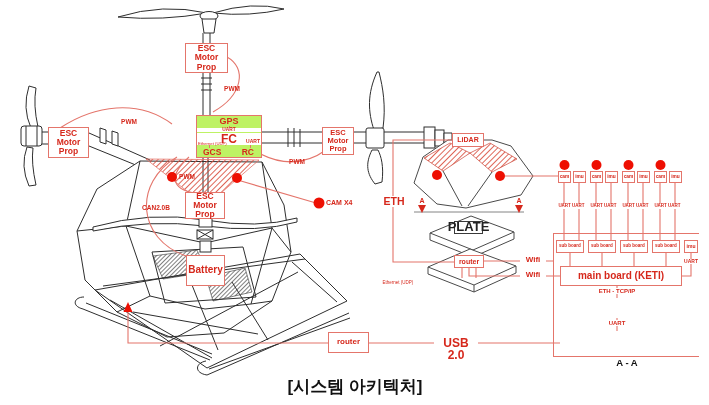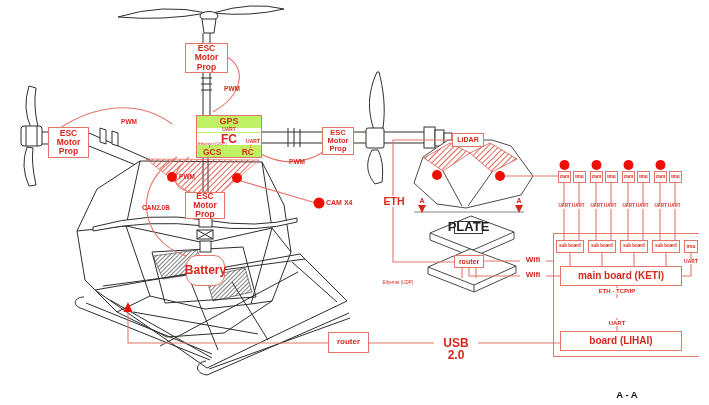--- a/index.html
+++ b/index.html
@@ -6,21 +6,21 @@
   .stage{position:relative;width:699px;height:405px;background:#fff;overflow:hidden;
          font-family:"Liberation Sans",sans-serif;}
   .stage svg.art{position:absolute;left:0;top:0;}
   .rbox{position:absolute;box-sizing:border-box;background:#fff;border:1.3px solid #e4756b;
         color:#d6281c;font-weight:bold;display:flex;align-items:center;justify-content:center;
         text-align:center;line-height:1.08;white-space:pre-line;}
   .blackbox{border:1.4px solid #3a3a3a;color:#222;}
   .outer{position:absolute;box-sizing:border-box;border:1.1px solid #e4756b;background:transparent;}
   .lbl{position:absolute;color:#d6281c;font-weight:bold;text-align:center;line-height:1;}
   .wbg{background:#fff;}
-  .blk{color:#111;margin-top:32px;}
+  .blk{color:#111;}
   .gpsfc{position:absolute;box-sizing:border-box;background:#bef264;border:1.4px solid #e4756b;margin-left:24px;}
   .gpsfc span{position:absolute;color:#d6281c;font-weight:bold;line-height:1;}
   .vline{position:absolute;width:0;border-left:1px solid #e4756b;}
   .bracket{position:absolute;border-top:1px solid #e4756b;border-left:1px solid #e4756b;border-right:1px solid #e4756b;}
   .caption{position:absolute;color:#111;font-weight:bold;text-align:center;}
 </style>
 </head>
 <body>
 
 <div class="stage">
@@ -154,21 +154,21 @@
   <span class="wbg" style="left:0;right:0;top:11.5px;text-align:center;font-size:4.8px;">UART</span>
   <div class="vline" style="left:32px;top:16.5px;height:3px;"></div>
   <div class="bracket" style="left:12px;top:23px;width:40px;height:8px;"></div>
   <span class="wbg" style="left:0;right:0;top:17px;text-align:center;font-size:12px;">FC</span>
   <span style="left:1px;top:25.5px;font-size:4.2px;font-weight:normal;">Ethernet (UDP)</span>
   <span style="right:1px;top:22.5px;font-size:5px;">UART</span>
   <span style="left:6px;bottom:1px;font-size:8.5px;">GCS</span>
   <span style="right:7px;bottom:1px;font-size:8.5px;">RC</span>
 </div>
 
-<div class="rbox" style="left:186px;top:255px;width:39px;height:31px;font-size:12px;border-radius:11px;">Battery</div>
+<div class="rbox" style="left:186px;top:255px;width:39px;height:31px;font-size:10px;">Battery</div>
 <div class="rbox" style="left:328px;top:332px;width:41px;height:21px;font-size:8px;">router</div>
 
 <div class="lbl" style="left:219px;top:86px;width:26px;font-size:6.5px;">PWM</div>
 <div class="lbl" style="left:116px;top:119px;width:26px;font-size:6.5px;">PWM</div>
 <div class="lbl" style="left:284px;top:159px;width:26px;font-size:6.5px;">PWM</div>
 <div class="lbl" style="left:174px;top:174px;width:26px;font-size:6.5px;">PWM</div>
 <div class="lbl" style="left:138px;top:205px;width:36px;font-size:6.5px;">CAN2.0B</div>
 <div class="lbl" style="left:326px;top:199px;width:32px;font-size:7px;text-align:left;">CAM X4</div>
 
 <div class="rbox" style="left:452px;top:133px;width:32px;height:14px;font-size:7px;">LiDAR</div>
@@ -201,18 +201,18 @@
 <div class="rbox" style="left:556px;top:240px;width:28px;height:13px;font-size:4.5px;">sub board</div>
 <div class="rbox" style="left:588px;top:240px;width:28px;height:13px;font-size:4.5px;">sub board</div>
 <div class="rbox" style="left:620px;top:240px;width:28px;height:13px;font-size:4.5px;">sub board</div>
 <div class="rbox" style="left:652px;top:240px;width:28px;height:13px;font-size:4.5px;">sub board</div>
 <div class="rbox" style="left:684px;top:240px;width:14px;height:13px;font-size:5px;">imu</div>
 <div class="lbl wbg" style="left:680px;top:259px;width:22px;font-size:5px;">UART</div>
 
 <div class="rbox" style="left:560px;top:266px;width:122px;height:20px;font-size:10px;text-align:right;">main board (KETI)</div>
 <div class="lbl wbg" style="left:585px;top:288px;width:64px;font-size:6px;">ETH - TCP/IP</div>
 <div class="lbl wbg" style="left:598px;top:320px;width:38px;font-size:6px;">UART</div>
-<div class="rbox" style="left:560px;top:331px;width:122px;height:20px;font-size:10px;">board (LIHAI)</div>
 <div class="lbl wbg" style="left:434px;top:337px;width:44px;font-size:12px;">USB 2.0</div>
 <div class="lbl blk" style="left:597px;top:358px;width:60px;font-size:9.5px;">A - A</div>
 
+<div class="caption" style="left:270px;top:375px;width:170px;font-size:17px;">[시스템 아키텍처]</div>
 
 </div>
 
 </body></html>

